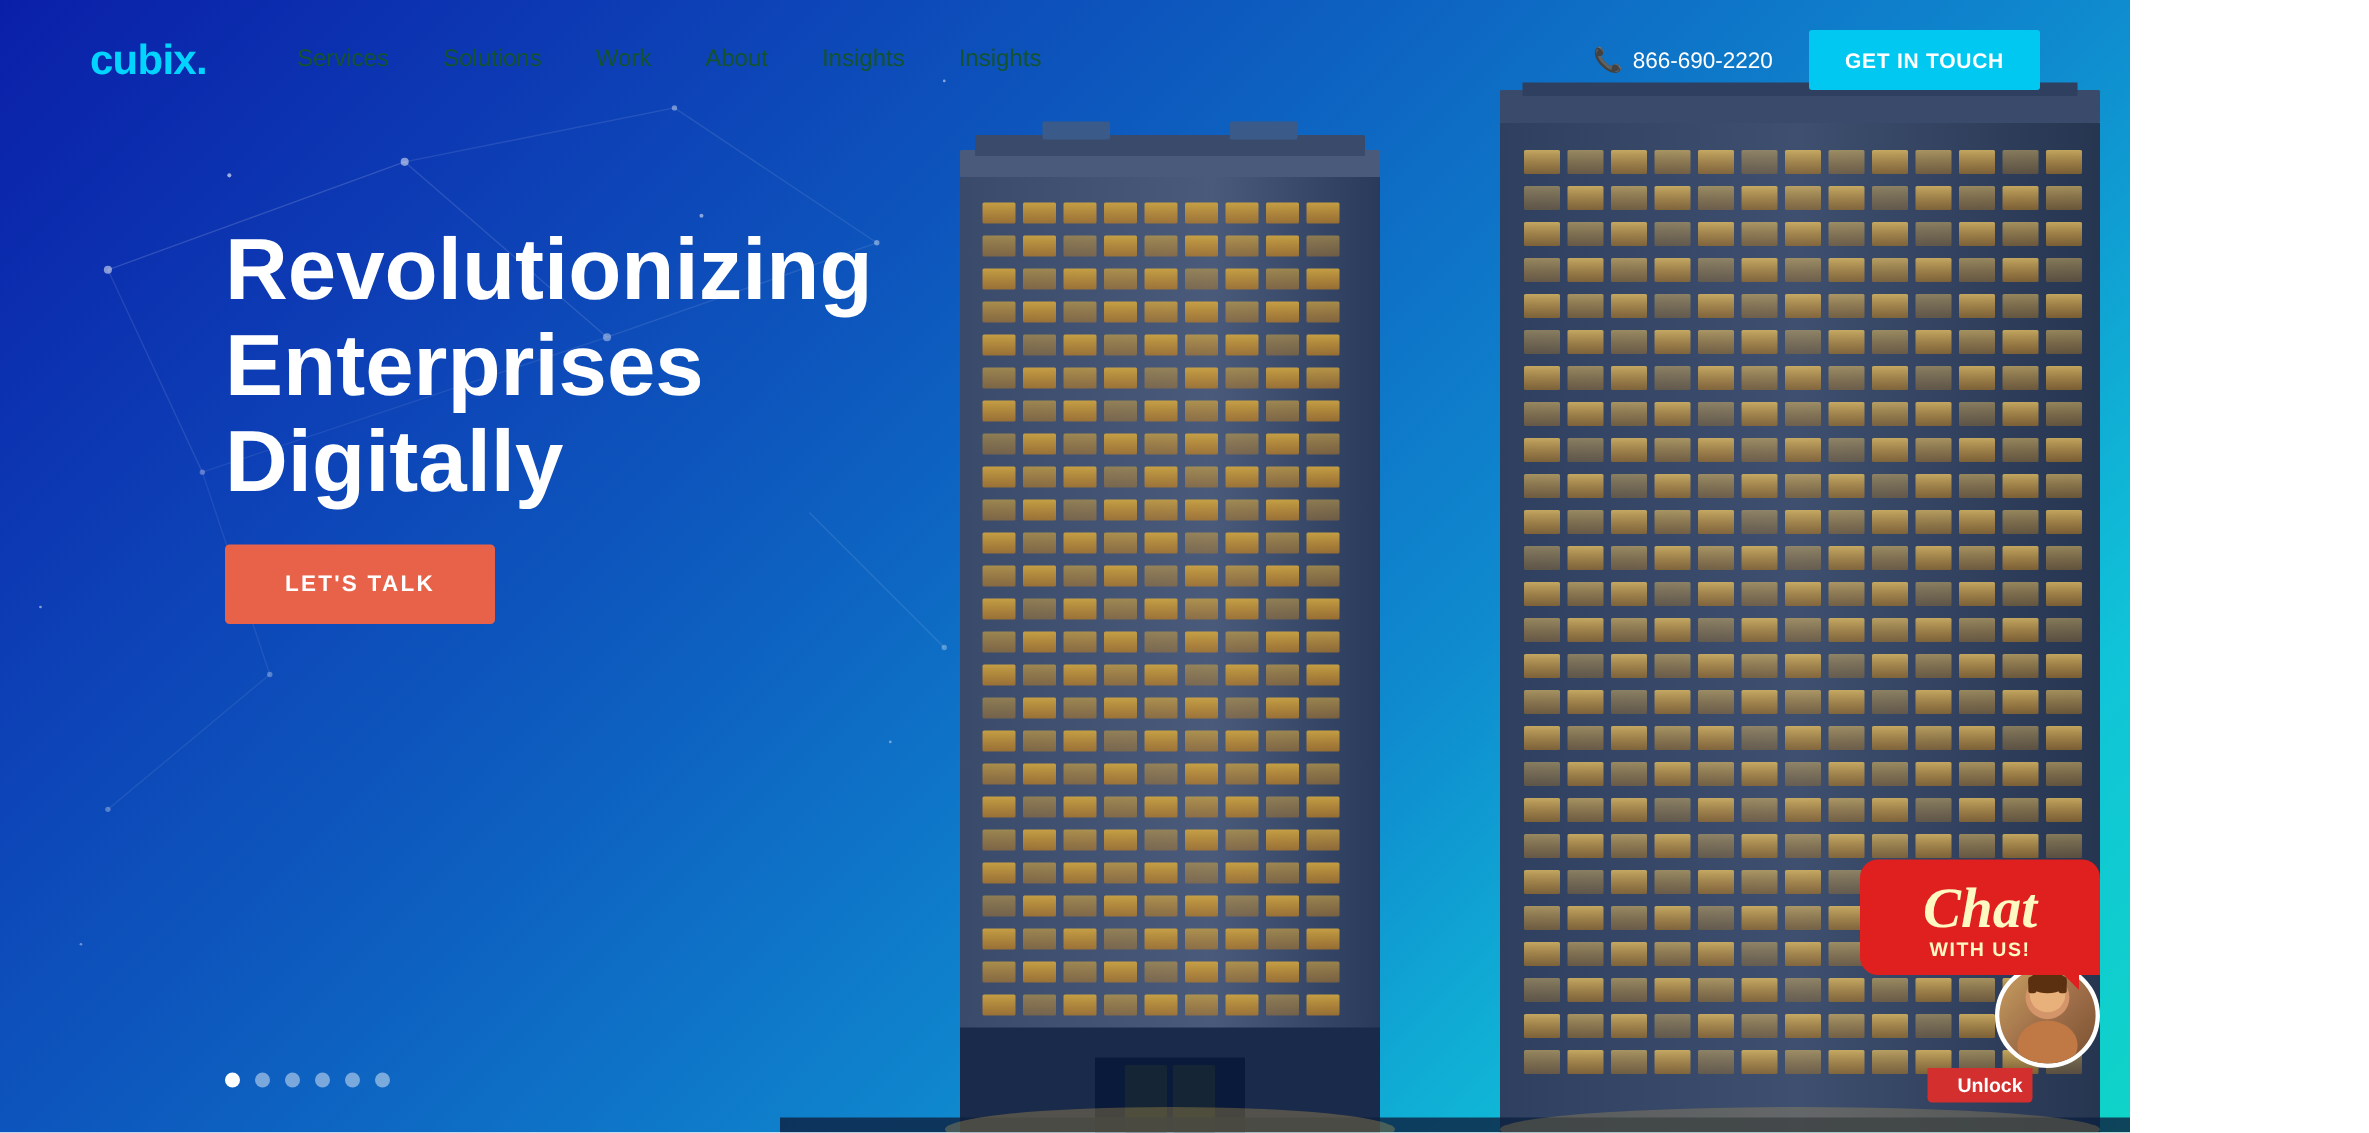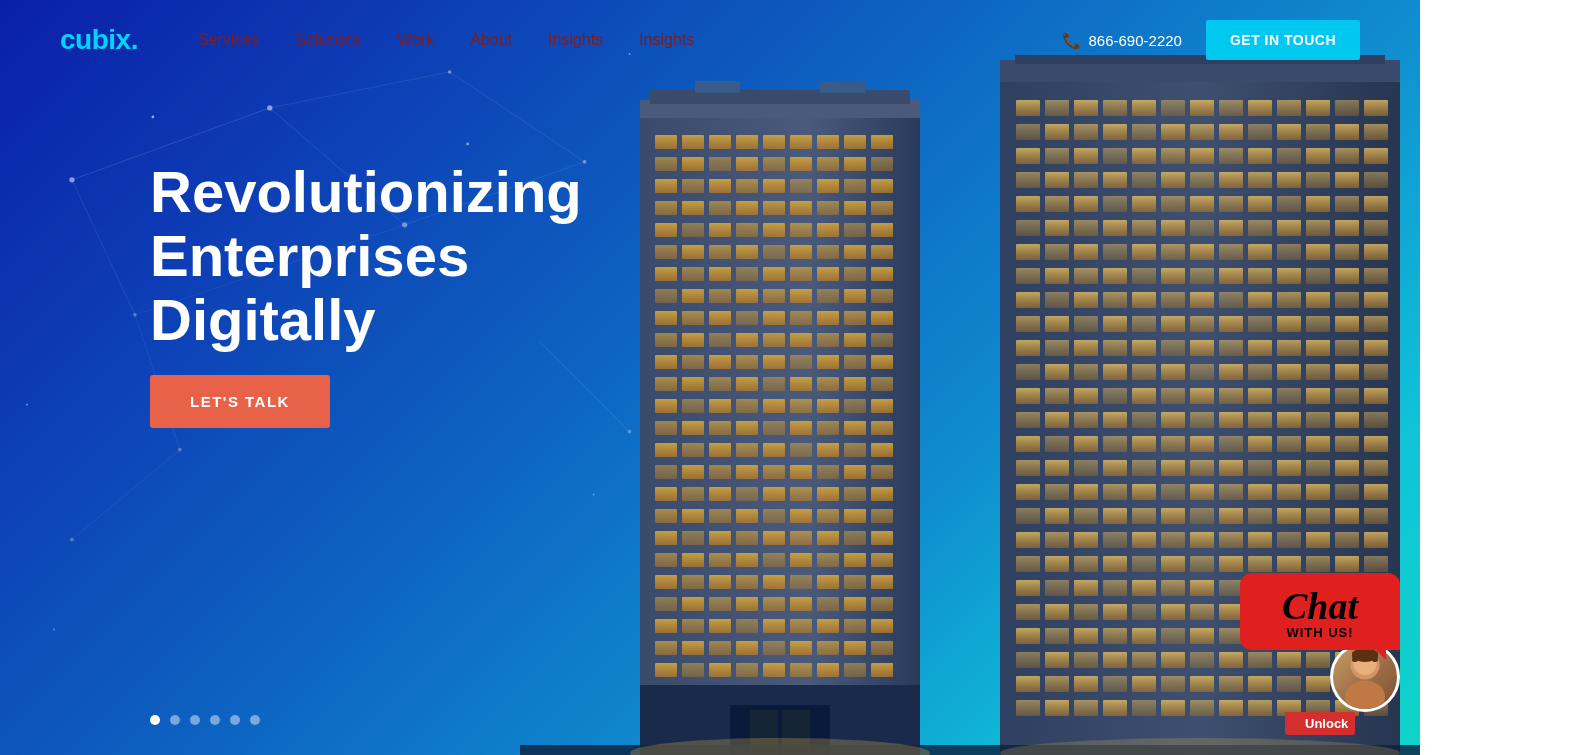--- a/index.html
+++ b/index.html
@@ -25,21 +25,21 @@
       text-decoration: none;
     }
     .logo span { color: #00d4ff; }
     nav {
       display: flex;
       align-items: center;
       gap: 36px;
       flex: 1;
     }
     nav a {
-      color: #7f1d1d;
+      color: #14532d;
       text-decoration: none;
       font-size: 16px;
       font-weight: 500;
       cursor: pointer;
     }
     .header-right {
       display: flex;
       align-items: center;
       gap: 24px;
       margin-left: auto;
@@ -93,21 +93,21 @@
       right: 0;
       bottom: 0;
       width: 900px;
       height: 700px;
     }
 
     
     .hero-content {
       position: absolute;
       left: 150px;
-      top: 160px;
+      top: 148px;
       max-width: 560px;
       z-index: 10;
     }
     .hero-title {
       color: #fff;
       font-size: 58px;
       font-weight: 800;
       line-height: 1.1;
       margin-bottom: 24px;
     }
@@ -158,21 +158,21 @@
       right: 20px;
       z-index: 200;
       display: flex;
       flex-direction: column;
       align-items: flex-end;
     }
     .chat-bubble {
       background: #e01f1f;
       border-radius: 12px 12px 0 12px;
       padding: 14px 20px 10px;
-      color: #000000;
+      color: #fef9c3;
       text-align: center;
       min-width: 160px;
       position: relative;
       margin-bottom: -8px;
     }
     .chat-title {
       font-size: 38px;
       font-weight: 700;
       font-style: italic;
       font-family: Georgia, serif;

